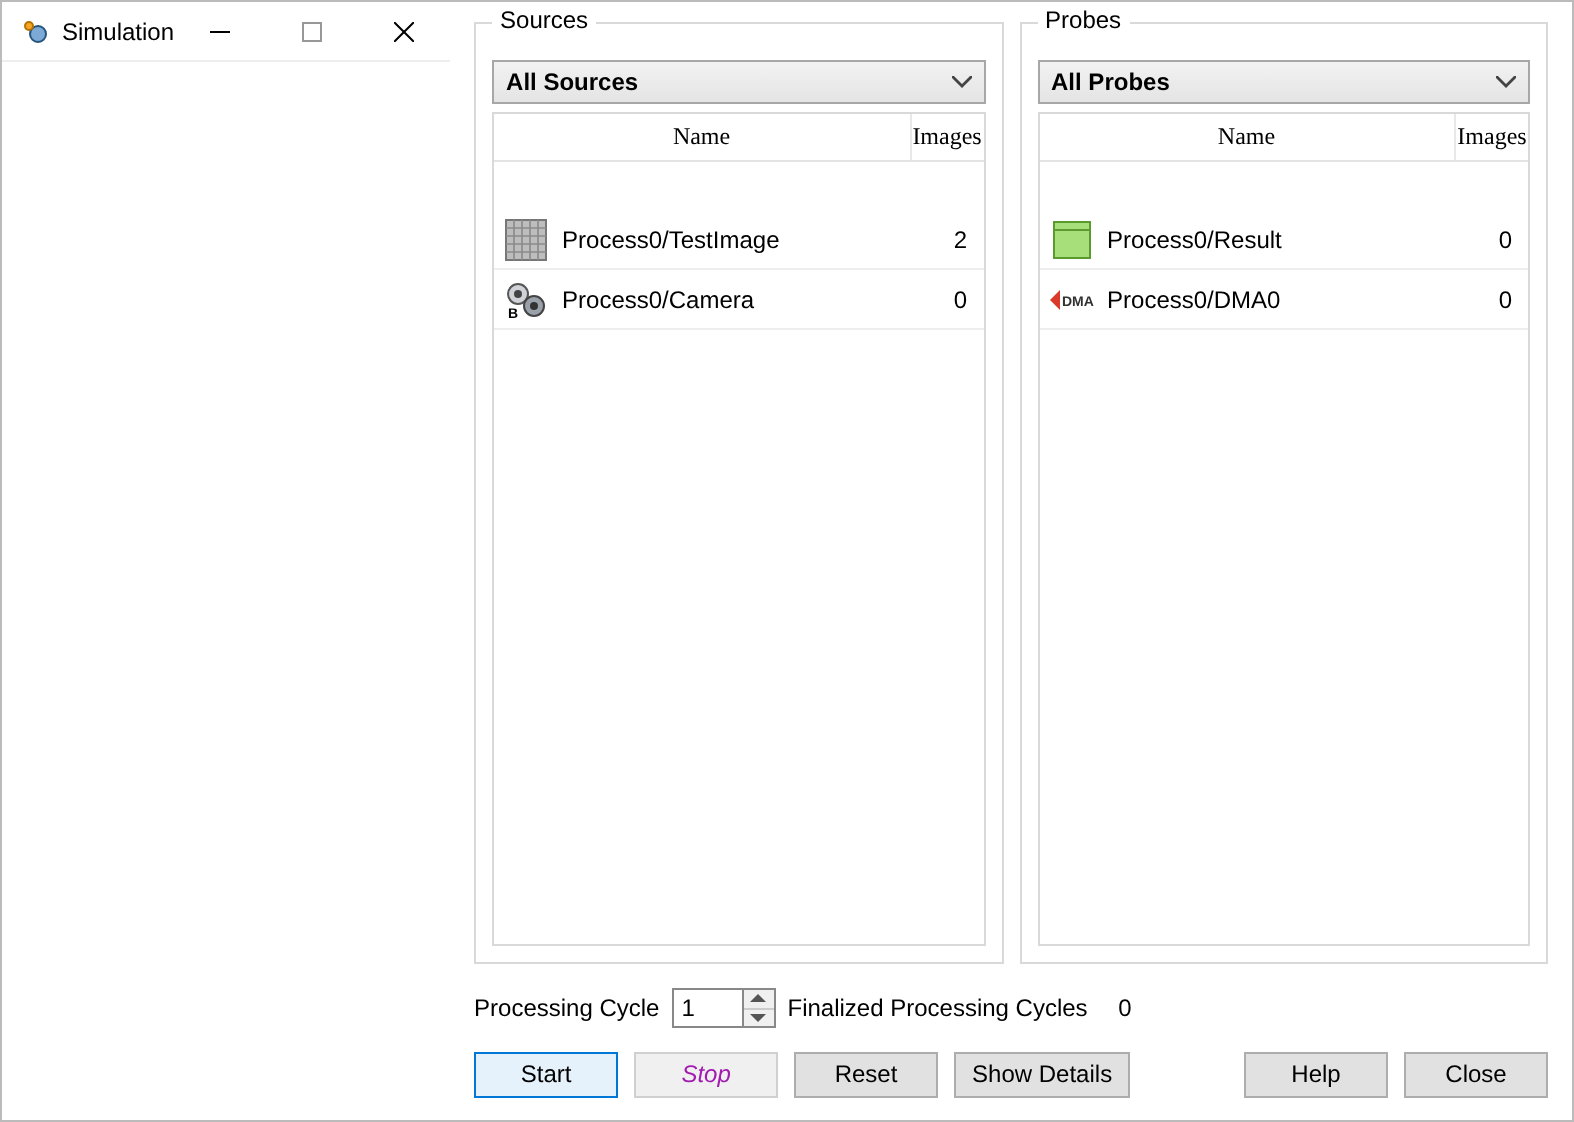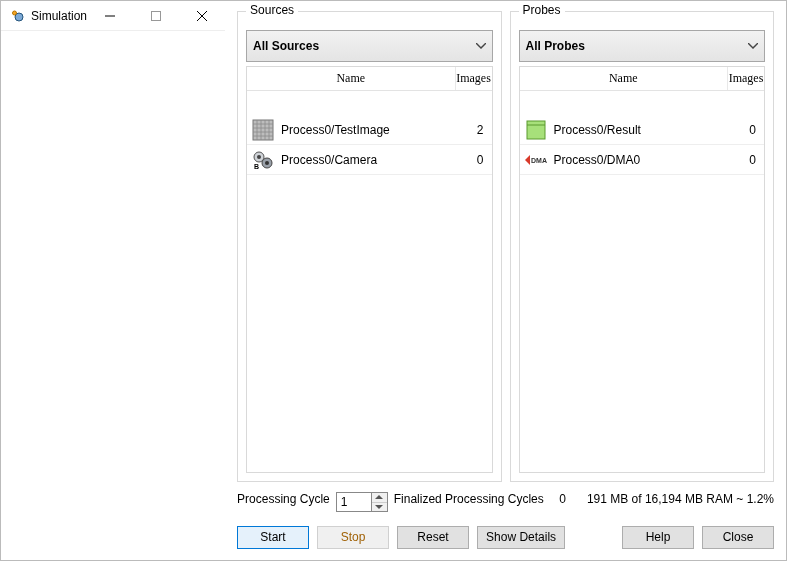--- a/index.html
+++ b/index.html
@@ -10,50 +10,50 @@
   .titlebar .icon { width:16px; height:16px; margin:0 6px 0 8px; display:flex; align-items:center; justify-content:center; }
   .titlebar .title { flex:0 0 auto; font-size:12px; }
   .titlebar .spacer { flex:1; }
   .winbtn { width:46px; height:30px; display:flex; align-items:center; justify-content:center; background:transparent; }
 
   .content { flex:1; display:flex; flex-direction:column; padding:10px 12px 8px 12px; }
   .panels { flex:1; display:flex; gap:8px;border-radius:22px; }
   .groupbox { flex:1; border:1px solid #d9d9d9; position:relative; padding:18px 8px 8px 8px; display:flex; flex-direction:column; }
   .groupbox > .legend { position:absolute; top:-9px; left:8px; background:#fff; padding:0 4px; font-size:12px; }
 
-  .combo { width:100%; height:32px; border:1px solid #a7a7a7; background:linear-gradient(#f2f2f2,#e4e4e4); display:flex; align-items:center; justify-content:space-between; padding:0 6px; font-weight:600; margin-bottom:4px; }
+  .combo { width:100%; height:22px; border:1px solid #a7a7a7; background:linear-gradient(#f2f2f2,#e4e4e4); display:flex; align-items:center; justify-content:space-between; padding:0 6px; font-weight:600; margin-bottom:4px; }
   .combo .chev { width:12px; display:flex; justify-content:flex-end; }
 
   .table { flex:1; border:1px solid #d9d9d9; background:#fff; display:flex; flex-direction:column; overflow:hidden; }
   .thead { display:flex; height:24px; background:#fff; border-bottom:1px solid #e3e3e3;font-family:Liberation Serif, serif; }
   .thead .th { display:flex; align-items:center; justify-content:center; font-size:12px; border-right:1px solid #e8e8e8; }
   .thead .th:last-child { border-right:none; }
   .th-name { flex:1; }
   .th-images { width:36px; }
 
   .tbody { flex:1; overflow:auto;margin-top:24px; }
   .row { display:flex; align-items:center; height:30px; border-bottom:1px solid #eeeeee; }
   .row .icon { width:24px; height:24px; margin:0 6px 0 4px; display:flex; align-items:center; justify-content:center; flex:0 0 auto; }
   .row .name { flex:1; font-size:12px; padding-right:4px; white-space:nowrap; overflow:hidden; text-overflow:ellipsis; }
   .row .images { width:60px; text-align:right; padding-right:8px; font-size:12px; }
 
-  .statusrow { display:flex; align-items:flex-start; height:24px; margin-top:10px; gap:6px; }
+  .statusrow { display:flex; align-items:center; height:24px; margin-top:10px; gap:6px; }
   .spin { display:flex; align-items:center; }
   .spin input { width:36px; height:20px; border:1px solid #888; padding:0 4px; font-size:12px; font-family:inherit; }
   .spin .arrows { width:16px; height:20px; border:1px solid #888; border-left:none; display:flex; flex-direction:column; }
   .spin .arrows div { flex:1; display:flex; align-items:center; justify-content:center; background:#f0f0f0; }
   .spin .arrows div:first-child { border-bottom:1px solid #ccc; }
   .statusrow .flex { flex:1; }
   .ramtext { font-size:12px; }
 
   .btnrow { display:flex; align-items:center; height:30px; margin-top:6px; gap:8px; }
   .btnrow .flex { flex:1; }
   button.win { height:23px; padding:0 8px; font-family:inherit; font-size:12px; background:#e1e1e1; border:1px solid #adadad; min-width:72px; }
   button.win.default { border:1px solid #0078d7; background:#e5f1fb; }
-  button.win:disabled { color:#a16207; background:#f0f0f0; border-color:#d0d0d0; }
+  button.win:disabled { color:#a21caf; background:#f0f0f0; border-color:#d0d0d0;font-style:italic; }
 </style>
 </head>
 <body>
 
 <div class="window">
 
   <div class="titlebar">
     <span class="icon">
       <svg width="16" height="16" viewBox="0 0 16 16">
         <circle cx="10" cy="9" r="4" fill="#7ca9d6" stroke="#25557c" stroke-width="1"></circle>
@@ -182,21 +182,20 @@
               <svg width="8" height="4">
                 <path d="M0 0 L4 4 L8 0 Z" fill="#555"></path>
               </svg>
             </div>
         </span>
       </span>
       <span>Finalized Processing Cycles</span>
       <span>&nbsp;</span>
       <span>0</span>
       <span class="flex"></span>
-      <span class="ramtext">191 MB of 16,194 MB RAM ~ 1.2%</span>
     </div>
 
     <div class="btnrow">
       <button class="win default">Start</button>
       <button class="win" disabled="">Stop</button>
       <button class="win">Reset</button>
       <button class="win" style="min-width:80px">Show Details</button>
       <span class="flex"></span>
       <button class="win">Help</button>
       <button class="win">Close</button>

